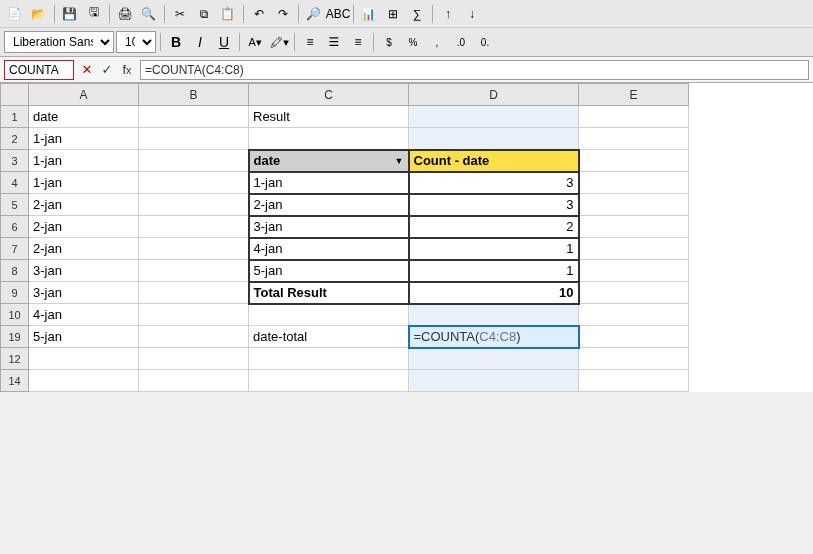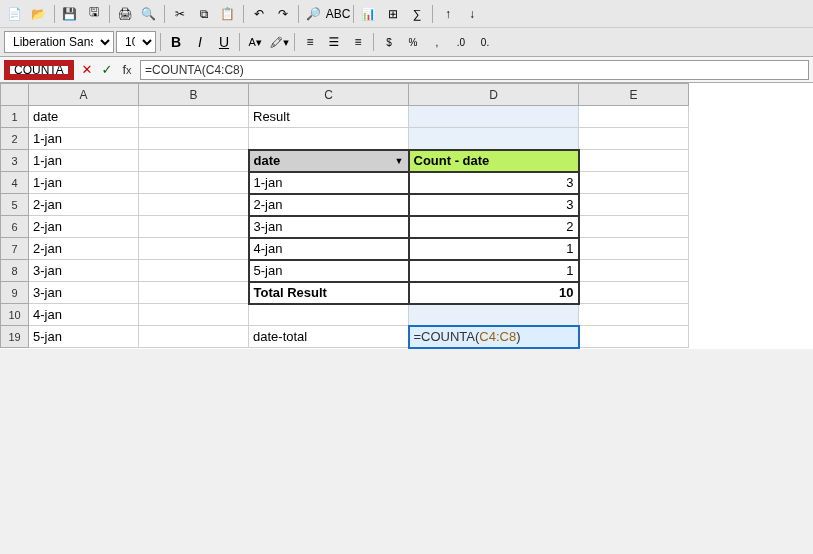--- a/index.html
+++ b/index.html
@@ -15,21 +15,21 @@
 
     .font-selector { width: 110px; height: 22px; font-size: 12px; border: 1px solid #999; background: white; padding: 0 4px; }
     .size-selector { width: 40px; height: 22px; font-size: 12px; border: 1px solid #999; background: white; padding: 0 4px; }
 
     .bold-btn { font-weight: bold; font-size: 14px; }
     .italic-btn { font-style: italic; font-size: 14px; }
     .underline-btn { text-decoration: underline; font-size: 14px; }
 
     
     #formula-bar { display: flex; align-items: center; height: 26px; background: #f5f5f5; border-bottom: 1px solid #aaa; padding: 0 4px; gap: 4px; }
-    .cell-ref-box { width: 70px; height: 20px; border: 6px solid #b91c1c; font-size: 12px; padding: 0 4px; background: white; }
+    .cell-ref-box { width: 70px; height: 20px; border: 1px solid #b91c1c; font-size: 12px; padding: 0 4px; background: white; }
     .formula-icons { display: flex; gap: 2px; align-items: center; }
     .formula-icon-btn { width: 18px; height: 18px; display: inline-flex; align-items: center; justify-content: center; font-size: 13px; cursor: pointer; color: #333; }
     .formula-icon-btn.red { color: #cc0000; }
     .formula-icon-btn.green { color: #006600; }
     .formula-input { flex: 1; height: 20px; border: 1px solid #999; font-size: 12px; padding: 0 4px; background: white; color: #333; }
 
     
     #sheet-container { overflow: auto; background: white; }
     table.sheet { border-collapse: collapse; table-layout: fixed; }
     table.sheet th, table.sheet td { border: 1px solid #d0d0d0; padding: 0 4px; height: 22px; vertical-align: middle; white-space: nowrap; overflow: hidden; }
@@ -171,21 +171,21 @@
         <tr>
           <td class="row-header">3</td>
           <td class="cell">1-jan</td>
           <td class="cell"></td>
           <td class="cell pivot-header" style="background: rgb(208, 208, 208); border: 2px solid rgb(51, 51, 51);">
             <span class="filter-dropdown" style="display: flex; align-items: center; justify-content: space-between; width: 100%;">
               <span>date</span>
               <span style="font-size: 9px;">▼</span>
             </span>
           </td>
-          <td class="cell pivot-header" style="background: #bef264; border: 2px solid rgb(51, 51, 51);">Count - date</td>
+          <td class="cell pivot-header" style="background: #fde047; border: 2px solid rgb(51, 51, 51);">Count - date</td>
           <td class="cell"></td>
         </tr>
         <tr>
           <td class="row-header">4</td>
           <td class="cell">1-jan</td>
           <td class="cell"></td>
           <td class="cell pivot-label" style="border: 2px solid rgb(51, 51, 51);">1-jan</td>
           <td class="cell pivot-cell" style="border: 2px solid rgb(51, 51, 51); text-align: right;">3</td>
           <td class="cell"></td>
         </tr>
@@ -235,18 +235,34 @@
           <td class="cell"></td>
           <td class="cell"></td>
           <td class="cell" style="background: rgb(232, 240, 250);"></td>
           <td class="cell"></td>
         </tr>
         <tr>
           <td class="row-header">19</td>
           <td class="cell">5-jan</td>
           <td class="cell"></td>
           <td class="cell">date-total</td>
-          <td class="cell cell-active" style="border: 2px solid rgb(26, 111, 196); background: rgb(221, 238, 255);"><span style="color: rgb(51, 51, 51);">=COUNTA(</span><span style="color: #a16207;">C4:C8</span><span style="color: rgb(51, 51, 51);">)</span></td>
+          <td class="cell cell-active" style="border: 2px solid rgb(26, 111, 196); background: rgb(221, 238, 255);"><span style="color: rgb(51, 51, 51);">=COUNTA(</span><span style="color: #737373;">C4:C8</span><span style="color: rgb(51, 51, 51);">)</span></td>
+          <td class="cell"></td>
+        </tr>
+        <tr>
+          <td class="row-header">12</td>
+          <td class="cell"></td>
+          <td class="cell"></td>
+          <td class="cell"></td>
+          <td class="cell" style="background: rgb(232, 240, 250);"></td>
+          <td class="cell"></td>
+        </tr>
+        <tr>
+          <td class="row-header">14</td>
+          <td class="cell"></td>
+          <td class="cell"></td>
+          <td class="cell"></td>
+          <td class="cell" style="background: rgb(232, 240, 250);"></td>
           <td class="cell"></td>
         </tr>
       </tbody>
   </table>
 </div>
 
 </body></html>

